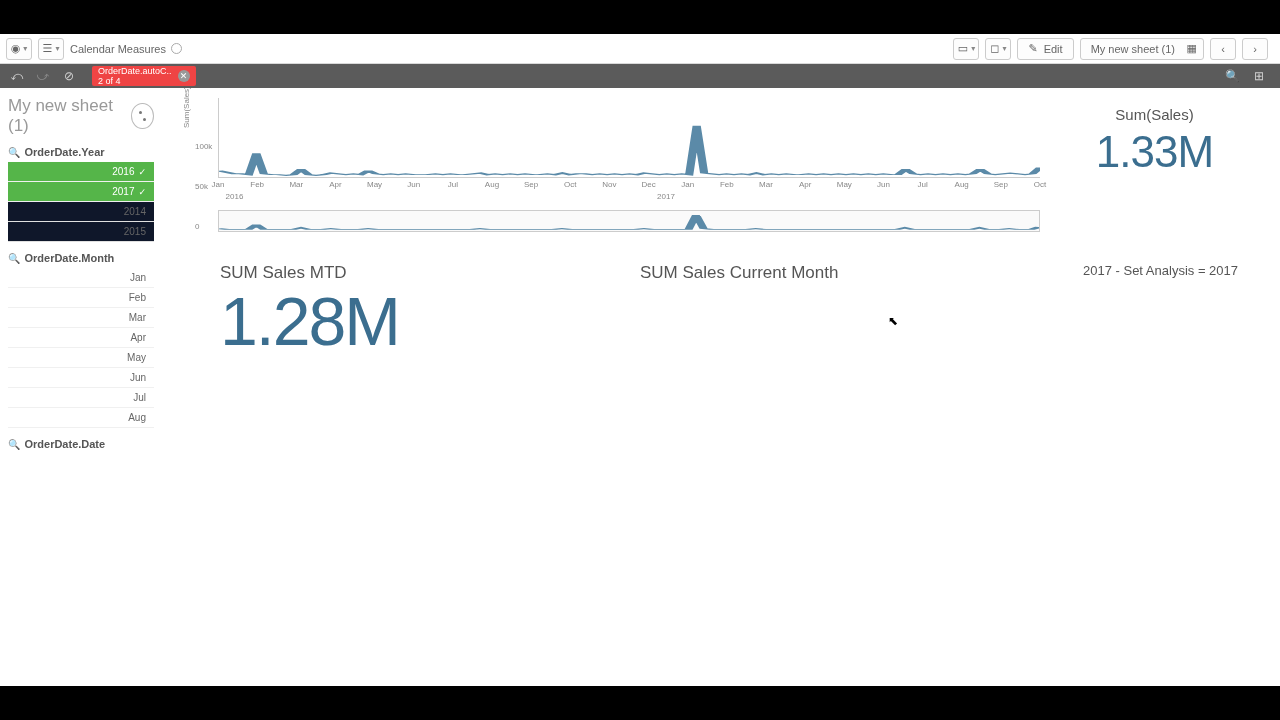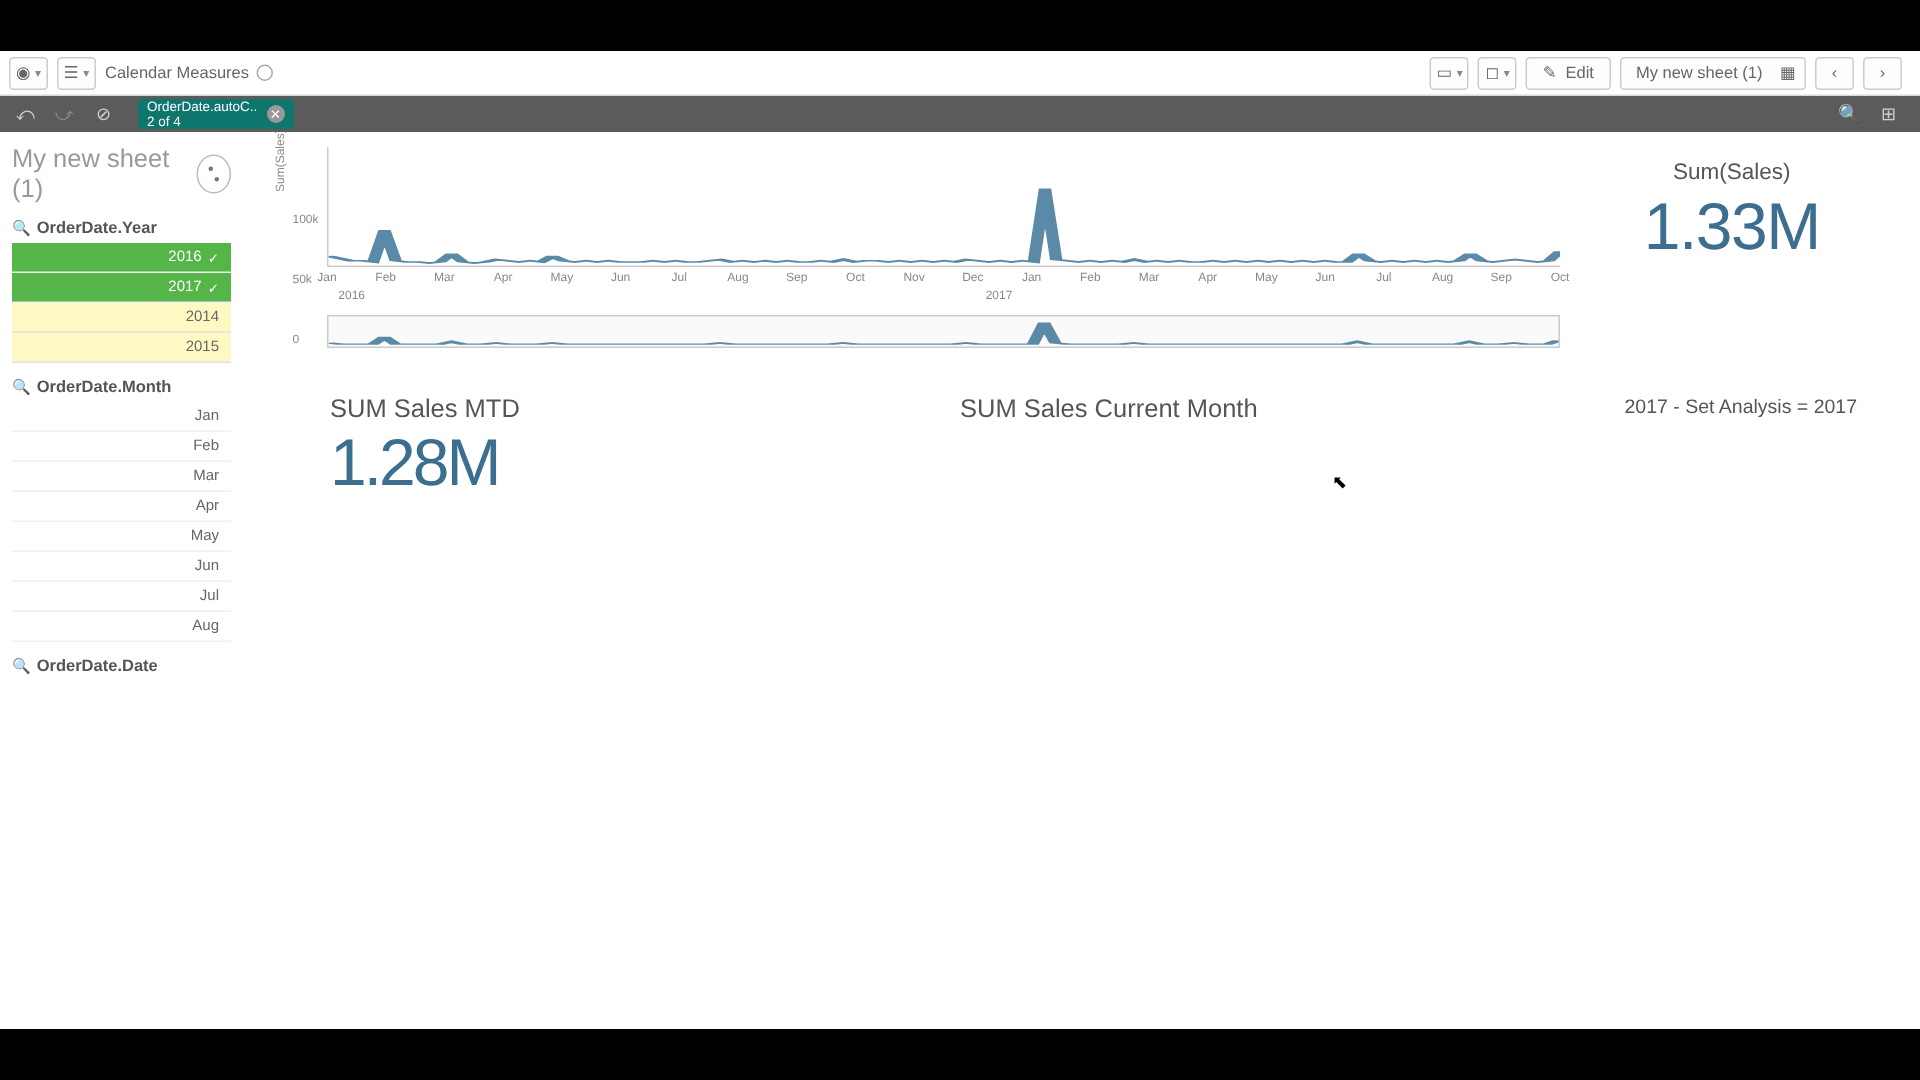--- a/index.html
+++ b/index.html
@@ -8,47 +8,47 @@
   .topbar { height:30px; background:#fff; border-bottom:1px solid #d9d9d9; display:flex; align-items:center; padding:0 6px; font-size:11px; color:#555; }
   .tbtn { height:22px; min-width:26px; border:1px solid #ccc; border-radius:3px; background:#fdfdfd; display:flex; align-items:center; justify-content:center; margin-right:6px; cursor:pointer; color:#666; font-size:11px; position:relative; }
   .tbtn .caret { margin-left:3px; font-size:8px; color:#888; }
   .app-label { display:flex; align-items:center; gap:5px; color:#666; }
   .app-label .dot { width:11px; height:11px; border:1.5px solid #aaa; border-radius:50%; position:relative; }
   .spacer { flex:1; }
   .editbtn { padding:0 10px; }
   .sheetbtn { padding:0 28px 0 10px; }
   .selbar { height:24px; background:#5b5b5b; display:flex; align-items:center; padding:0 6px; }
   .selicon { width:22px; height:18px; display:flex; align-items:center; justify-content:center; color:#d0d0d0; margin-right:4px; font-size:12px; }
-  .pill { height:20px; background:#0f766e; border-radius:2px; display:flex; align-items:center; padding:0 6px; color:#fff; font-size:9px; line-height:10px; margin-left:8px; }
+  .pill { height:20px; background:#ef4444; border-radius:2px; display:flex; align-items:center; padding:0 6px; color:#fff; font-size:9px; line-height:10px; margin-left:8px; }
   .pill .col { display:flex; flex-direction:column; }
   .pill .close { margin-left:6px; width:12px; height:12px; border-radius:50%; background:#999; color:#fff; font-size:9px; display:flex; align-items:center; justify-content:center; }
   .content { flex:1; display:flex; overflow:hidden; }
   .side { width:160px; padding:8px 6px 8px 8px; font-size:11px; color:#555; overflow:hidden; }
   .sheet-title { font-size:17px; color:#999; font-weight:300; margin-bottom:6px; display:flex; align-items:center; justify-content:space-between; }
   .sheet-title .circ { width:26px; height:26px; border:1px solid #bbb; border-radius:50%; position:relative; margin-left:12px; }
   .sheet-title .circ::before,.sheet-title .circ::after{content:"";position:absolute;width:3px;height:3px;background:#777;border-radius:50%;}
   .sheet-title .circ::before{left:7px;top:7px;} .sheet-title .circ::after{right:7px;bottom:7px;}
   .fhead { font-size:11px; font-weight:bold; color:#555; margin:10px 0 4px; display:flex; align-items:center; gap:4px;}
   .fhead .mag{font-size:10px;color:#aaa;}
   .frow { height:20px; line-height:20px; text-align:right; padding-right:8px; font-size:10px; color:#666; border-bottom:1px solid #f0f0f0;}
   .frow.sel { background:#55b549; color:#fff; display:flex; justify-content:flex-end; align-items:center; gap:4px;}
-  .frow.alt { background:#fef9c3; border-bottom-color:#e0e0e0; }
+  .frow.alt { background:#0f172a; border-bottom-color:#e0e0e0; }
   .main { flex:1; position:relative; padding:10px 10px 10px 20px; }
   .linewrap { height:115px; position:relative; margin-left:20px; margin-right:230px; }
   .ylabel { position:absolute; left:-18px; top:30px; transform:rotate(-90deg); transform-origin:left top; font-size:8px; color:#888; }
   .ytick { position:absolute; left:-5px; font-size:8px; color:#888; transform:translateY(-50%);margin-top:48px; }
   .chartbox { position:absolute; left:18px; right:0; top:0; height:80px; border-left:1px solid #ccc; border-bottom:1px solid #ccc; }
   .xticks { position:absolute; left:18px; right:0; top:82px; height:24px; font-size:8px; color:#888; }
   .xticks span { position:absolute; transform:translateX(-50%); }
   .xticks .yr { top:12px; }
   .scrubber { position:absolute; left:18px; right:0; top:112px; height:22px; border:1px solid #ccc; background:#fafafa; }
   .kpis { position:absolute; left:60px; top:175px; right:20px; display:flex; }
   .kpi { text-align:left; }
   .kpi .lbl { font-size:17px; color:#555; font-weight:300; margin-bottom:4px; }
-  .kpi .val { font-size:44px; font-weight:300; color:#3b6e8f; letter-spacing:-2px; line-height:1; }
+  .kpi .val { font-size:68px; font-weight:300; color:#3b6e8f; letter-spacing:-2px; line-height:1; }
   .kpiR { position:absolute; right:18px; top:18px; width:215px; text-align:center; }
   .kpiR .lbl{font-size:15px;color:#555;font-weight:300;margin-bottom:4px;}
   .kpiR .val{font-size:44px;font-weight:300;color:#3b6e8f;letter-spacing:-1px;}
   .kpiR2 { position:absolute; right:12px; top:175px; width:215px; text-align:center; }
   .kpiR2 .lbl{font-size:13px;color:#555;font-weight:300;margin-bottom:2px;}
   .kpiR2 .val{font-size:40px;font-weight:300;color:#3b6e8f;letter-spacing:-1px;}
   svg.spark { width:100%; height:100%; display:block; }
   svg.spark polyline { fill:none; stroke:#5b8aa8; stroke-width:1; }
   .cursor-ptr { position:absolute; left:728px; top:226px; font-size:12px; color:#000; pointer-events:none; }
 </style>

